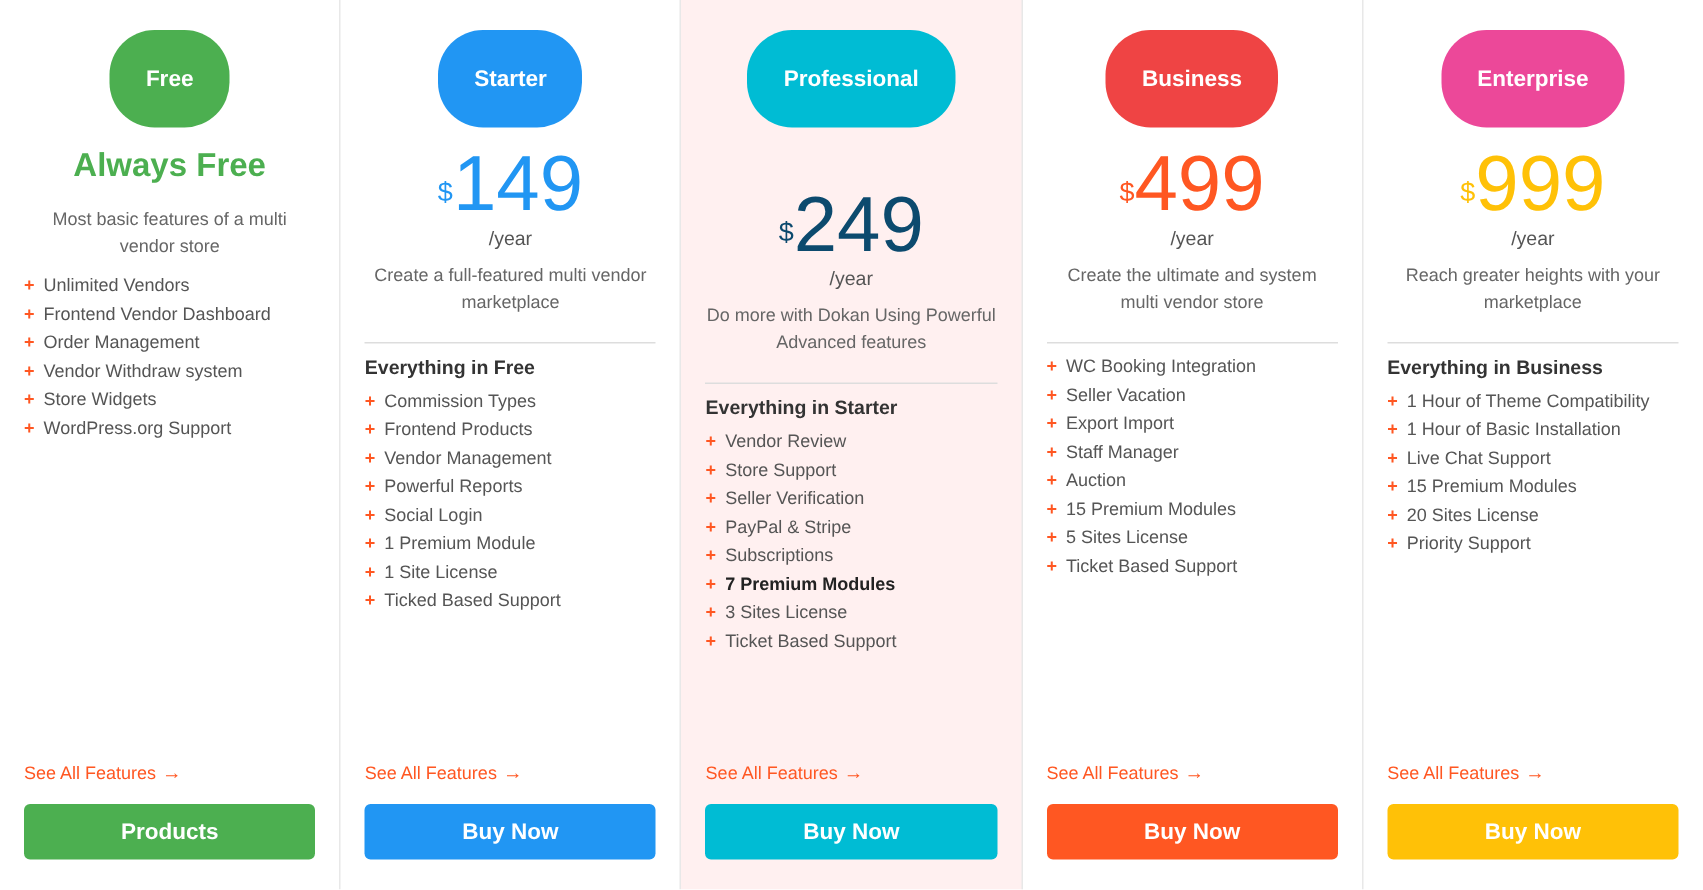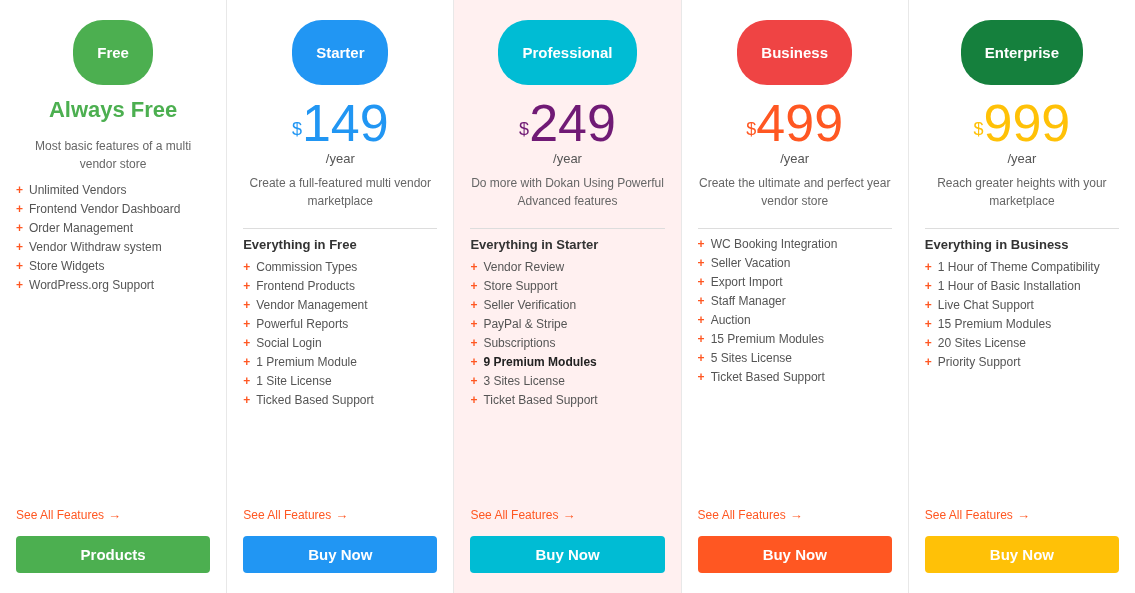--- a/index.html
+++ b/index.html
@@ -38,21 +38,21 @@
       font-weight: bold;
       font-size: 15px;
       text-align: center;
       margin-bottom: 12px;
       align-self: center;
     }
     .badge-free { background: #4CAF50; }
     .badge-starter { background: #2196F3; }
     .badge-professional { background: #00BCD4; }
     .badge-business { background: #ef4444; }
-    .badge-enterprise { background: #15803d; color: #fff; }
+    .badge-enterprise { background: #ec4899; color: #fff; }
 
     .plan-price-label {
       text-align: center;
       font-size: 13px;
       color: #555;
     }
     .plan-free-title {
       text-align: center;
       color: #4CAF50;
       font-size: 22px;
@@ -66,21 +66,21 @@
       margin-bottom: 2px;
     }
     .plan-price sup {
       font-size: 18px;
       vertical-align: super;
     }
     .plan-price span.amount {
       font-size: 52px;
     }
     .price-blue { color: #2196F3; }
-    .price-teal { color: #701a75; }
+    .price-teal { color: #0c4a6e; margin-top: 27px; }
     .price-orange { color: #FF5722; }
     .price-yellow { color: #FFC107; }
 
     .plan-desc {
       text-align: center;
       font-size: 12px;
       color: #666;
       margin: 8px 0 10px;
       line-height: 1.5;
     }
@@ -256,42 +256,42 @@
         <li>
           <span class="plus">+</span>
           <span>PayPal &amp; Stripe</span>
         </li>
         <li>
           <span class="plus">+</span>
           <span>Subscriptions</span>
         </li>
         <li class="bold-item">
           <span class="plus">+</span>
-          <span>9 Premium Modules</span>
+          <span>7 Premium Modules</span>
         </li>
         <li>
           <span class="plus">+</span>
           <span>3 Sites License</span>
         </li>
         <li>
           <span class="plus">+</span>
           <span>Ticket Based Support</span>
         </li>
       </ul>
       <a class="see-all" href="#">
         <span>See All Features</span> 
         <span class="see-all-arrow">→</span>
       </a>
       <button class="plan-btn btn-teal">Buy Now</button>
     </div>
     <div class="plan-col">
       <span class="plan-badge badge-business">Business</span>
       <div class="plan-price price-orange"><sup>$</sup><span class="amount">499</span></div>
       <div class="plan-price-label">/year</div>
-      <div class="plan-desc">Create the ultimate and perfect year vendor store</div>
+      <div class="plan-desc">Create the ultimate and system multi vendor store</div>
       <hr class="plan-divider">
       <ul class="plan-features">
         <li>
           <span class="plus">+</span>
           <span>WC Booking Integration</span>
         </li>
         <li>
           <span class="plus">+</span>
           <span>Seller Vacation</span>
         </li>

